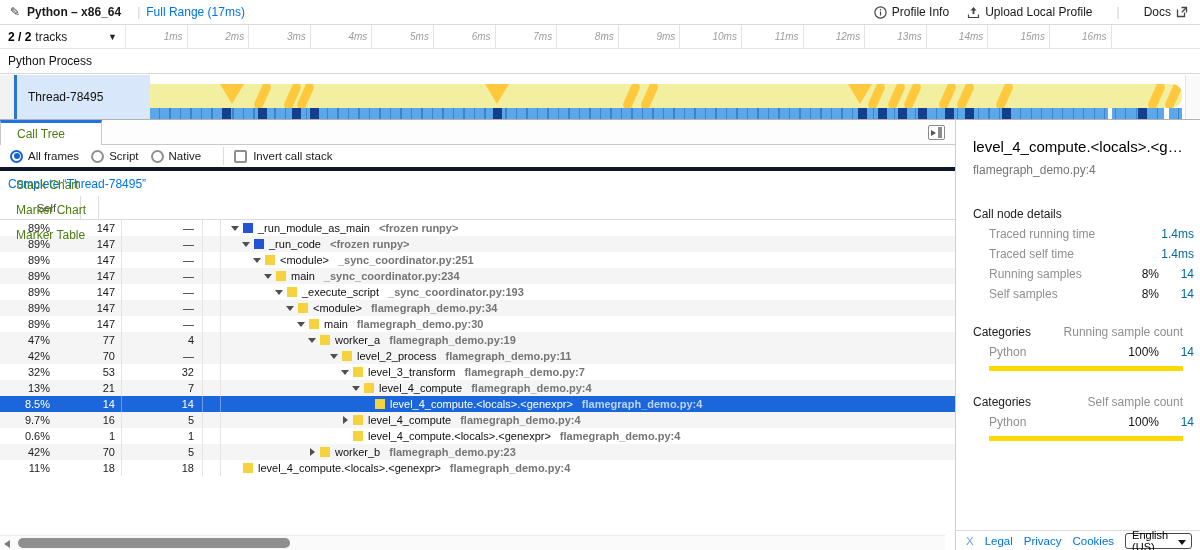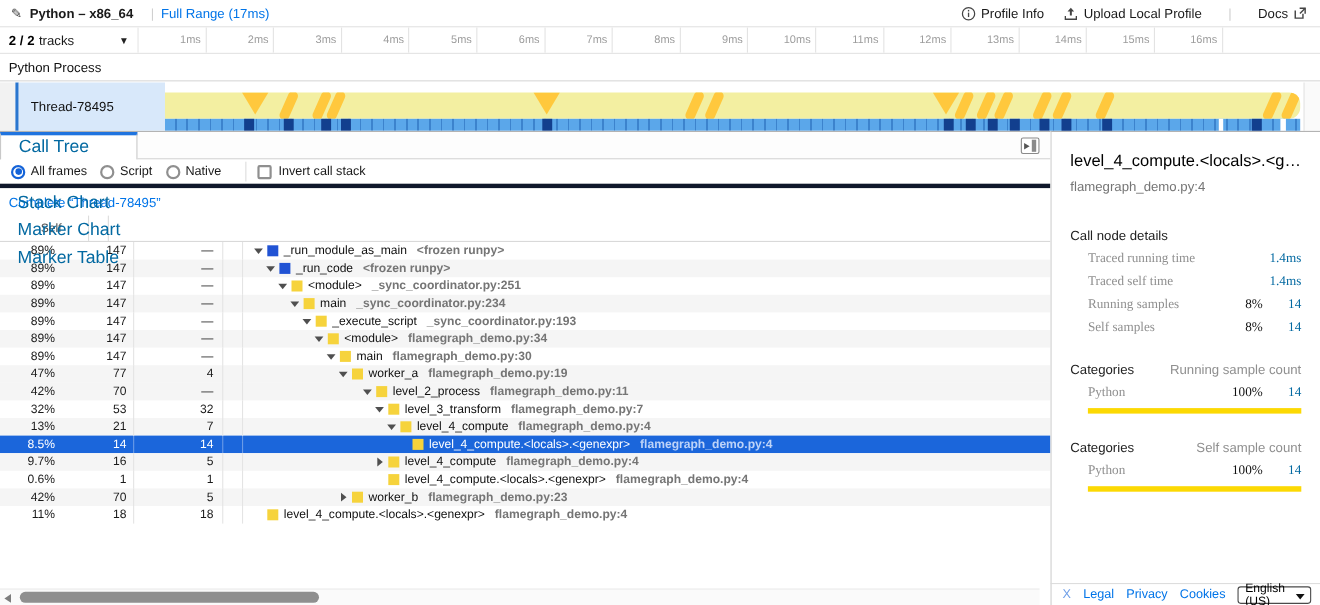--- a/index.html
+++ b/index.html
@@ -17,21 +17,21 @@
   #hdr-right { margin-left:auto; display:flex; align-items:center; gap:18px; padding-right:12px; }
   .hdr-btn { display:flex; align-items:center; gap:5px; color:#1a1a1a; cursor:pointer; }
   .hdr-btn svg { display:block; }
 
   
   #ruler-row { position:absolute; left:0; top:25px; width:1200px; height:23px; display:flex; background:#fff; }
   #tracks-dropdown { width:126px; height:100%; display:flex; align-items:center; padding:0 8px; font-size:12px; cursor:pointer; border-right:1px solid #e6e6e6; }
   #tracks-count { font-weight:bold; margin-right:4px; }
   #tracks-word { color:#1a1a1a; }
   #tracks-caret { margin-left:auto; font-size:9px; color:#222; }
-  #ruler-ticks { display:flex; height:100%; }
+  #ruler-ticks { display:flex; height:100%;font-style:italic; }
   .tick { width:61.6px; height:100%; border-right:1px solid #e3e3e3; display:flex; align-items:center; justify-content:flex-end; padding-right:4px; font-size:10px; color:#9c9c9c; }
 
   
   #process-row { position:absolute; left:0; top:48px; width:1200px; height:26px; background:#fff; border-top:1px solid #e3e3e3; border-bottom:1px solid #d8d8d8; display:flex; align-items:center; padding-left:8px; font-size:12px; color:#111; cursor:pointer; }
   #thread-row { position:absolute; left:0; top:75px; width:1200px; height:44px; background:#fff; }
   #thread-gutter { position:absolute; left:0; top:0; width:14px; height:100%; background:#f2f2f2; }
   #thread-accent { position:absolute; left:14px; top:0; width:3px; height:100%; background:#2a76cf; }
   #thread-label { position:absolute; left:17px; top:0; width:133px; height:100%; background:#d8e8fa; display:flex; align-items:center; padding-left:11px; font-size:12px; color:#111; cursor:pointer; }
   #track-area { position:absolute; left:150px; top:0; width:1035px; height:100%; background:#fff; }
   #activity-band { position:absolute; left:0; top:9px; width:1032px; height:24px; background:#f3efa1; border-radius:0 10px 10px 0; overflow:hidden; }
@@ -39,21 +39,21 @@
   .mk-tri { position:absolute; top:0; width:0; height:0; border-left:12px solid transparent; border-right:12px solid transparent; }
   #sample-strip { position:absolute; left:0; bottom:0; width:1032px; height:11px;
     background:repeating-linear-gradient(to right,#5ba7ea 0px,#5ba7ea 9px,#3c83cd 9px,#3c83cd 10.5px); }
   .navy { position:absolute; top:0; width:9px; height:11px; background:#123f8e; }
   .strip-gap { position:absolute; top:0; height:11px; background:#fff; }
   #track-vscroll { position:absolute; left:1185px; top:0; width:15px; height:100%; background:#fafafa; border-left:1px solid #e3e3e3; }
 
   
   #panel { position:absolute; left:0; top:119px; width:955px; height:431px; background:#fff; }
   #tab-row { position:relative; width:100%; height:26px; border-top:1px solid #b3b3b3; border-bottom:1px solid #c9c9c9; background:#fdfdfd; display:flex; }
-  .tab { height:26px; margin-bottom:-1px; display:flex; align-items:center; padding:0 16px; font-size:16px; color:#0369a1; border-top:3px solid transparent; cursor:pointer; }
+  .tab { height:26px; margin-bottom:-1px; display:flex; align-items:center; padding:0 16px; font-size:12px; color:#4d7c0f; border-top:3px solid transparent; cursor:pointer; }
   .tab.active { background:#fff; border-top:3px solid #2074df; border-left:1px solid #c9c9c9; border-right:1px solid #c9c9c9; border-bottom:1px solid #fff; }
   #sidebar-toggle { position:absolute; right:10px; top:5px; width:17px; height:15px; border:1px solid #8a8a8a; border-radius:2px; background:#fff; cursor:pointer; display:flex; align-items:center; padding-left:2px; }
   #sidebar-toggle .tgl-tri { width:0; height:0; border-top:3.5px solid transparent; border-bottom:3.5px solid transparent; border-left:5px solid #555; }
   #sidebar-toggle .tgl-bar { margin-left:2px; width:4px; height:11px; background:#8a8a8a; }
 
   #controls-row { position:relative; width:100%; height:26px; border-bottom:4px solid #0f172a; display:flex; align-items:center; padding:0 10px; font-size:11.5px; color:#1a1a1a; background:#fff; }
   .radio-opt { display:flex; align-items:center; gap:5px; margin-right:12px; cursor:pointer; }
   .radio-circle { width:13px; height:13px; border-radius:50%; border:2px solid #8f8f8f; background:#fff; position:relative; }
   .radio-circle.sel { border-color:#1463d8; }
   .radio-circle.sel::after { content:""; position:absolute; left:1.5px; top:1.5px; width:6px; height:6px; border-radius:50%; background:#1463d8; }
@@ -96,21 +96,21 @@
 
   #left-scrollbar { position:absolute; left:0; bottom:0; width:945px; height:15px; background:#fafafa; border-top:1px solid #ececec; }
   #hscroll-left-arrow { position:absolute; left:4px; top:4px; width:0; height:0; border-top:4px solid transparent; border-bottom:4px solid transparent; border-right:6px solid #7d7d7d; cursor:pointer; }
   #hscroll-thumb { position:absolute; left:18px; top:2px; width:272px; height:10px; border-radius:5px; background:#8f8f8f; cursor:pointer; }
 
   
   #sidebar { position:absolute; left:955px; top:119px; width:245px; height:411px; background:#fff; border-left:1px solid #cfcfcf; border-top:1px solid #b3b3b3; font-size:12px; }
   #sb-title { margin:18px 17px 0 17px; font-size:15px; color:#000; white-space:nowrap; overflow:hidden; text-overflow:ellipsis; }
   #sb-subtitle { margin:8px 17px 0 17px; color:#757575; }
   #sb-details-heading { margin:30px 17px 0 17px; color:#222; }
-  .sb-row { display:flex; align-items:center; margin:6px 17px 0 33px;font-family:Liberation Serif, serif; }
+  .sb-row { display:flex; align-items:center; margin:6px 6px 0 33px; }
   .sb-label { flex:1; color:#8f8f8f; }
   .sb-pct { width:45px; text-align:right; color:#111; }
   .sb-cnt { width:35px; text-align:right; color:#0369a1; }
   .sb-cat-head { display:flex; align-items:center; margin:24px 17px 0 17px; }
   .sb-cat-head .h-left { flex:1; color:#222; }
   .sb-cat-head .h-right { color:#8f8f8f; }
   .sb-bar { height:5px; margin:7px 17px 0 33px; }
 
   
   #footer-right { position:absolute; left:955px; top:530px; width:245px; height:20px; background:#fff; border-left:1px solid #cfcfcf; border-top:1px solid #ddd; display:flex; align-items:center; padding:0 8px 0 10px; font-size:11.5px; }

